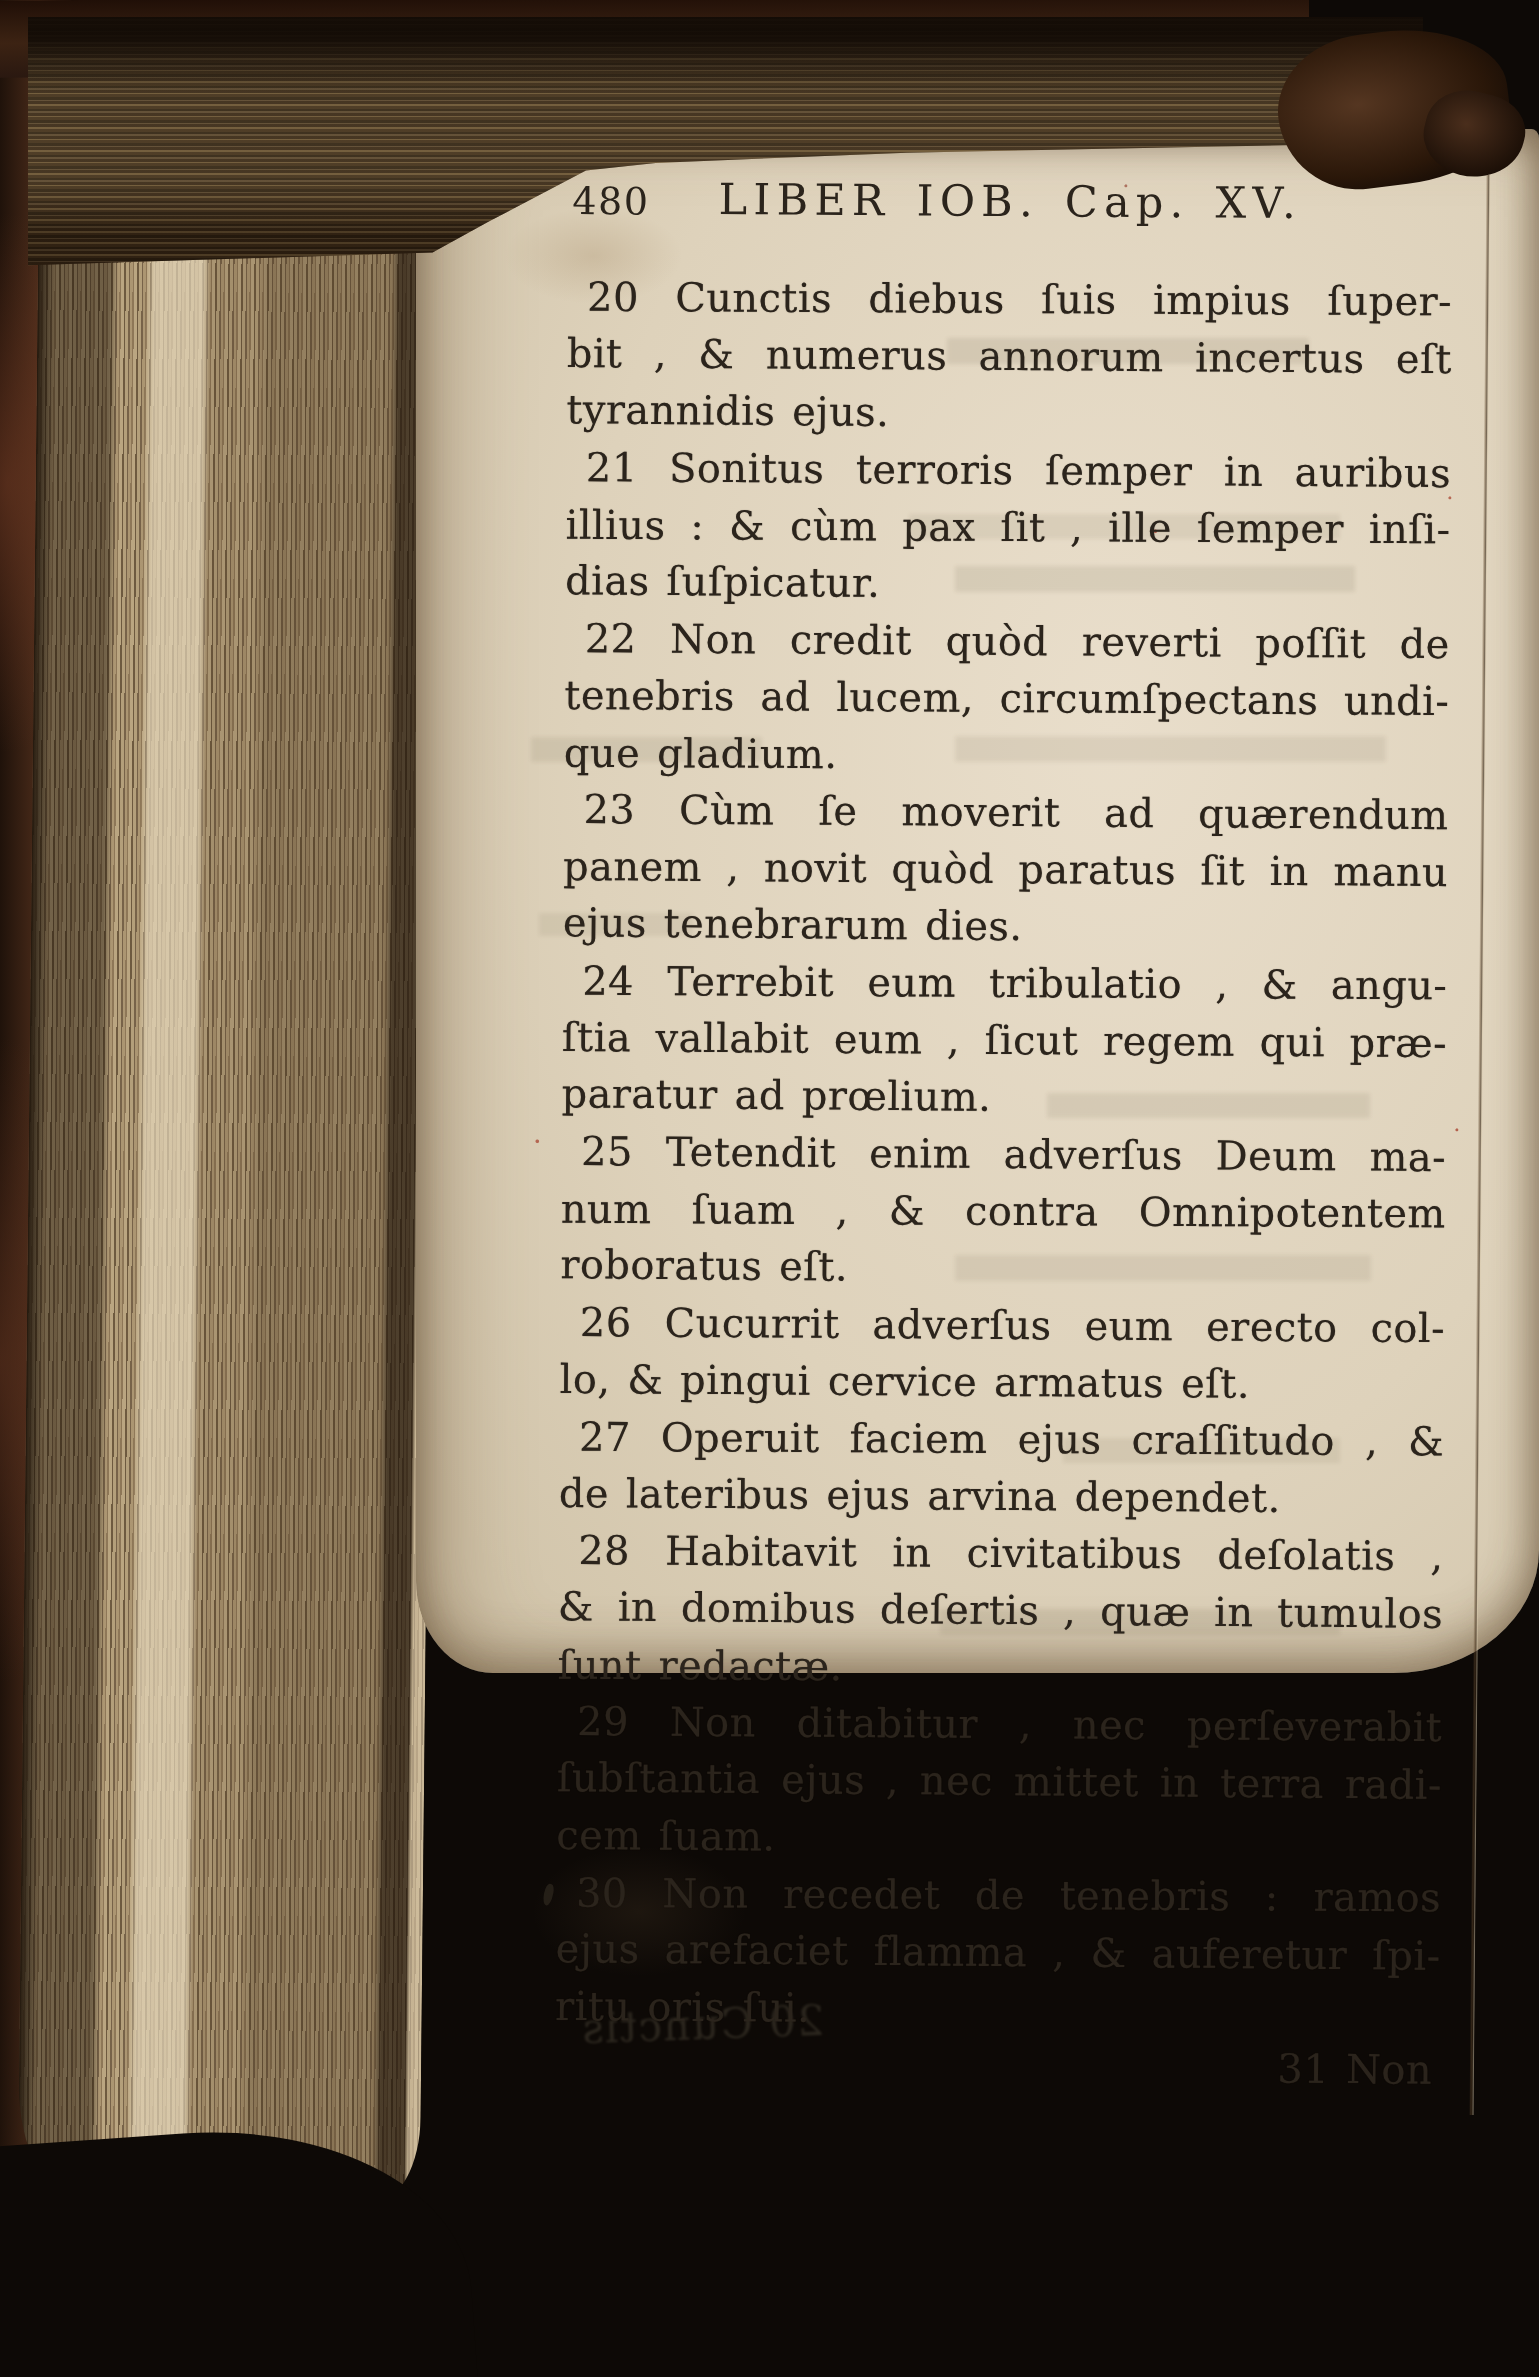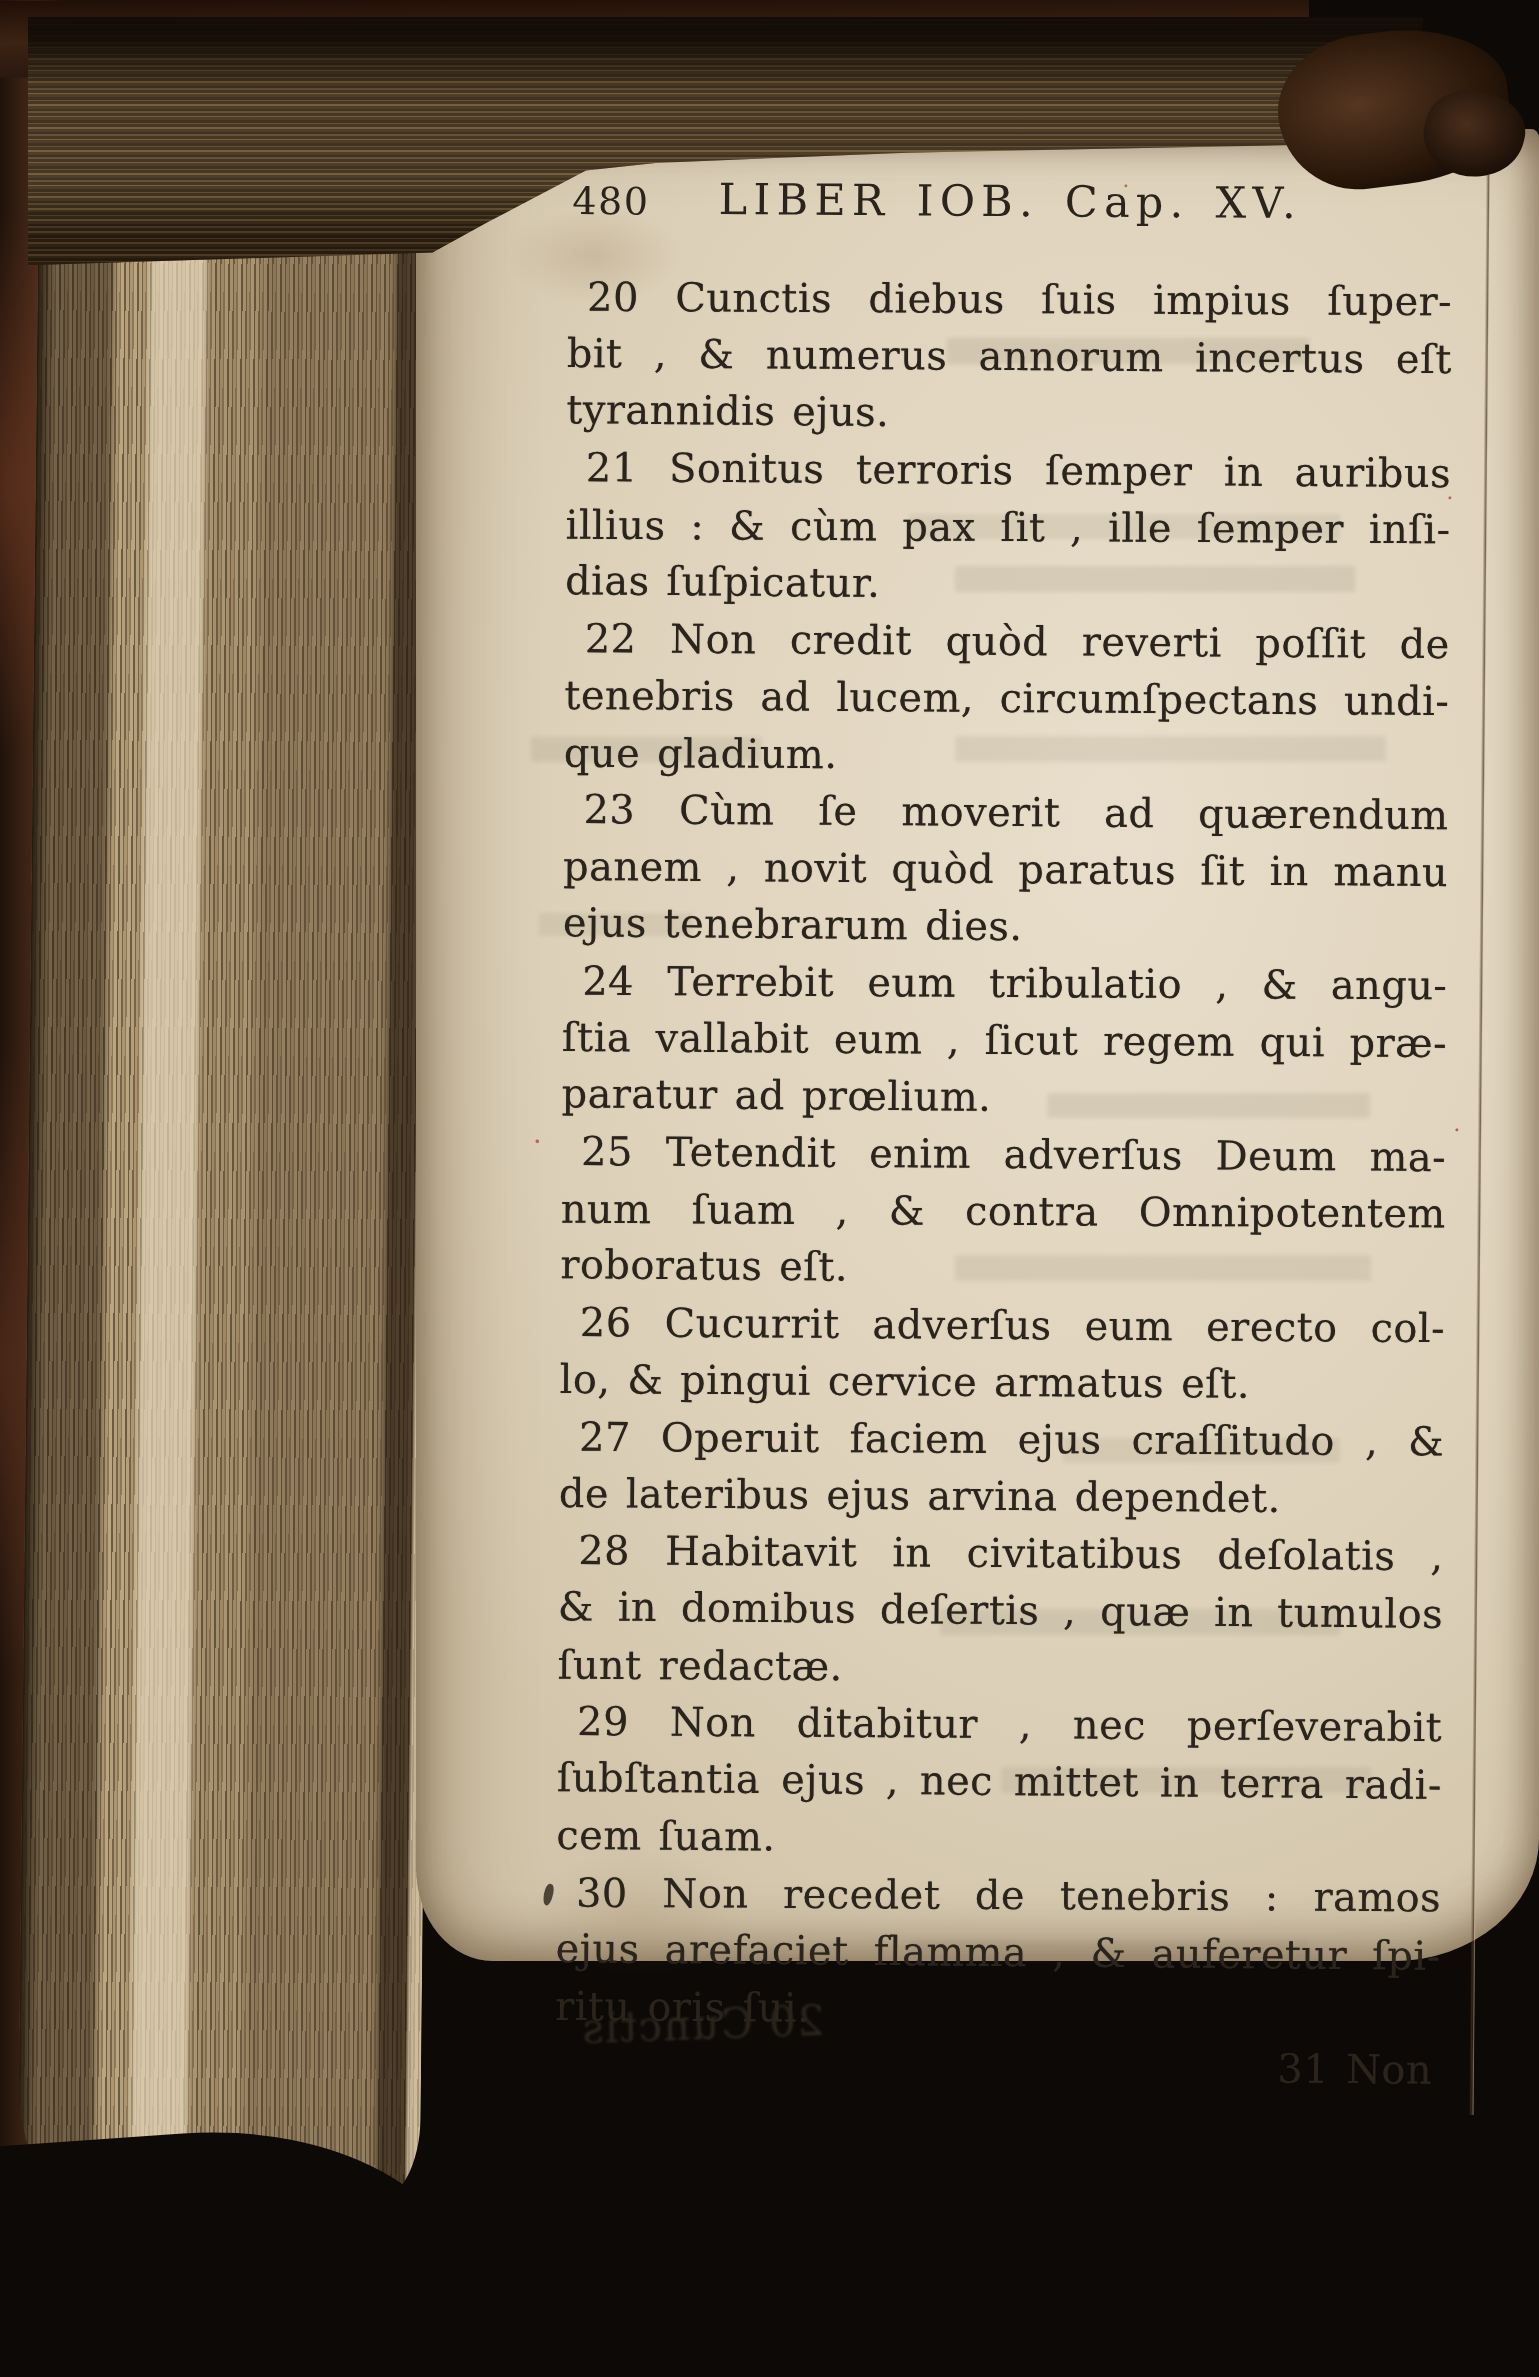--- a/index.html
+++ b/index.html
@@ -68,21 +68,21 @@
   }
   .shadow-bl{
     position:absolute;left:-23px;top:2131px;width:493px;height:293px;z-index:2;
     background:#0d0906;
     border-top-right-radius:277px 177px;
     transform:rotate(-4deg);
   }
 
   
   .page{
-    position:absolute;left:416px;top:129px;width:1123px;height:1832px;z-index:3;
+    position:absolute;left:416px;top:129px;width:1123px;height:1544px;z-index:3;
     border-radius:21.6px 7.7px 146px 77px / 21.6px 9.2px 123px 92px;
     background:
       radial-gradient(ellipse 962px 1424px at 62% 38%, #e9decb 0%, #ded2bb 55%, #d2c5ab 88%),
       #d8cbb3;
     box-shadow:
       inset 0 15.4px 32px rgba(70,50,28,.34),
       inset 0 -21.6px 46px rgba(80,55,30,.3),
       inset 46px 0 73px rgba(110,85,55,.28),
       inset -15.4px 0 35px rgba(120,95,65,.22);
   }

